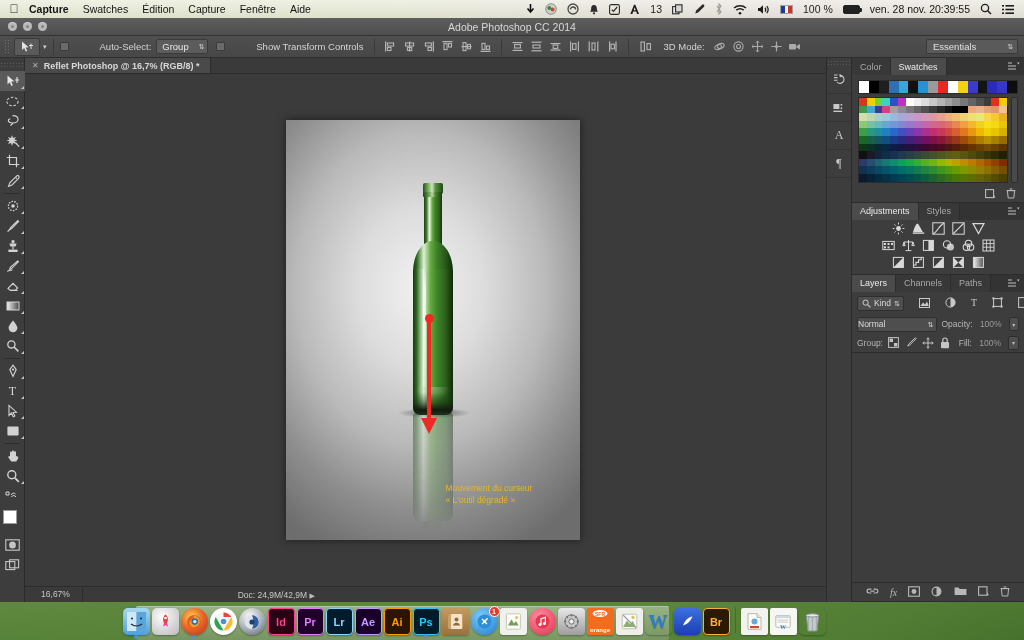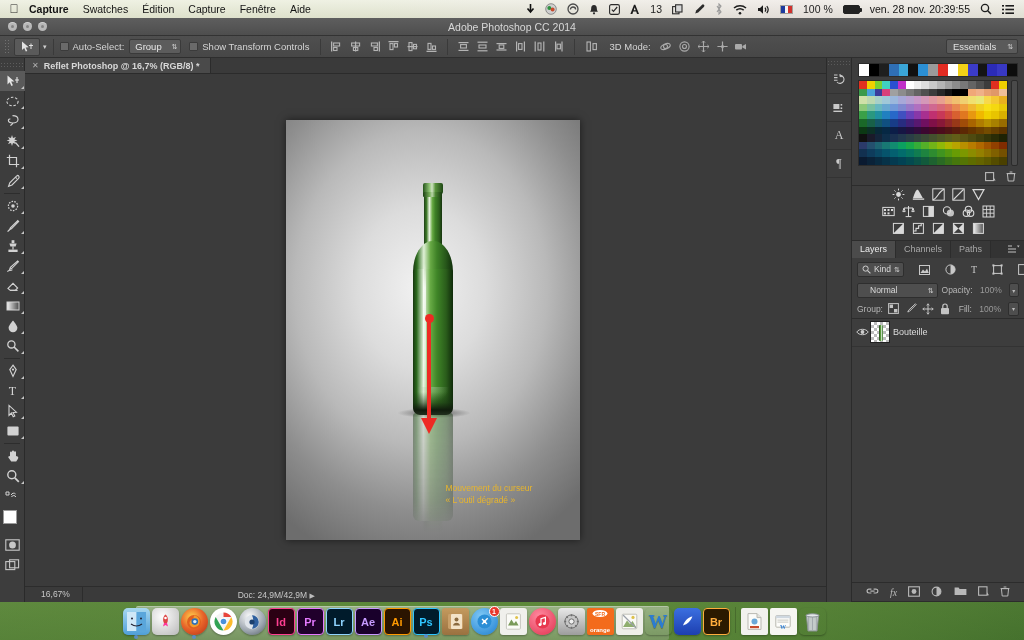--- a/index.html
+++ b/index.html
@@ -92,38 +92,38 @@
   .opt-tool {
     width: 26px; height: 18px; background: #5a5a5a; border: 1px solid #3a3a3a;
     border-radius: 2px; display: flex; align-items: center; justify-content: center;
     margin-right: 3px; color: #e0e0e0; font-size: 10px;
   }
   .opt-sep { width: 1px; height: 16px; background: #3a3a3a; margin: 0 6px; }
   .opt-chk {
     width: 9px; height: 9px; background: #6a6a6a; border: 1px solid #3b3b3b;
     border-radius: 1px; display: inline-block; margin-right: 4px;
   }
-  .opt-label { margin-right: 5px; white-space: nowrap; }
+  .opt-label { margin-right: 5px; white-space: nowrap; margin-left: 27px; }
   .opt-select {
     height: 15px; min-width: 52px; background: #5c5c5c; border: 1px solid #3a3a3a;
     border-radius: 2px; display: flex; align-items: center; justify-content: space-between;
     padding: 0 3px 0 5px; font-size: 9.5px; color: #e8e8e8; margin-right: 8px;
   }
   .stepper { font-size: 7px; line-height: 7px; color: #cfcfcf; }
   .align-icons { display: flex; align-items: center; gap: 0; }
   .ai {
     width: 19px; height: 18px; display: flex; align-items: center; justify-content: center;
     opacity: .72;
   }
   .ai svg { display: block; }
   #optbar .right {
     margin-left: auto; display: flex; align-items: center; padding-right: 6px;
   }
   .ws-select {
-    height: 15px; width: 72px; background: #5a5a5a; border: 1px solid #3a3a3a;
+    height: 15px; width: 92px; background: #5a5a5a; border: 1px solid #3a3a3a;
     border-radius: 2px; display: flex; align-items: center; justify-content: space-between;
     padding: 0 4px 0 6px; font-size: 9.5px; color: #e0e0e0;
   }
 
   
   #toolbar {
     position: absolute; left: 0; top: 40px; width: 25px; bottom: 0;
     background: #3d3d3d; border-right: 1px solid #2a2a2a;
     padding-top: 4px;
   }
@@ -334,36 +334,36 @@
 
   
   #adj-title { font-size: 9px; color: #d6d6d6; padding: 4px 0 3px 7px; font-weight:bold;}
   .adj-row { display: flex; justify-content: center; gap: 7px; padding: 2px 0; }
   .adj-ic {
     width: 13px; height: 13px; display: flex; align-items: center; justify-content: center;
     color: #d9d9d9;
   }
 
   
-  #layer-filter { display: flex; align-items: flex-end; gap: 15px; padding: 4px 5px; }
+  #layer-filter { display: flex; align-items: flex-start; gap: 15px; padding: 4px 5px; }
   #kind-select {
     height: 15px; flex: 1; background: #4e4e4e; border: 1px solid #2e2e2e;
     border-radius: 2px; display: flex; align-items: center; gap: 3px;
     padding: 0 3px 0 4px; font-size: 8.5px; color: #dadada;
   }
   #kind-select .stepper { margin-left: auto; }
   .lf-ic { width: 13px; height: 14px; display: flex; align-items: center; justify-content: center;
            color: #c9c9c9; font-size: 9px; }
   #blend-row, #lock-row {
     display: flex; align-items: center; gap: 4px; padding: 2px 5px;
     font-size: 8.5px; color: #b6b6b6;
   }
   #blend-select {
     height: 15px; width: 86px; background: #4e4e4e; border: 1px solid #2e2e2e;
-    border-radius: 2px; display: flex; align-items: center; padding: 0 3px 0 12px;
+    border-radius: 2px; display: flex; align-items: center; padding: 0 3px 0 0;
     font-size: 8.5px; color: #dadada;
   }
   #blend-select .stepper { margin-left: auto; }
   .num-field {
     height: 14px; min-width: 28px; text-align: right; padding-right: 3px;
     color: #9a9a9a; font-size: 8.5px; line-height: 14px;
   }
   .num-step {
     width: 11px; height: 14px; background: #4e4e4e; border: 1px solid #2e2e2e;
     border-radius: 2px; display:flex; align-items:center; justify-content:center;
@@ -944,20 +944,30 @@
         <span style="font-family:'Liberation Serif',serif;font-size:12px;color:#c9c9c9;">A</span>
       </div>
       <div class="ds-item">
         <span style="font-family:'Liberation Serif',serif;font-size:12px;color:#c9c9c9;">¶</span>
       </div>
     </div>
 
     <div id="panels">
 
       <div class="panel">
+        <div class="ptabs">
+          <div class="ptab">Color</div>
+          <div class="ptab active">Swatches</div>
+          <div class="pmenu">
+            <svg width="12" height="9" viewBox="0 0 12 9">
+                <path d="M0 1 L4 1 M0 4 L8 4 M0 7 L8 7" stroke="#c2c2c2" stroke-width="1.1"></path>
+                <path d="M9 0.4 L11.6 0.4 L10.3 2.4 Z" fill="#c2c2c2"></path>
+              </svg>
+          </div>
+        </div>
         <div id="swatch-top">
             <div style="background: rgb(255, 255, 255);"></div>
             <div style="background: rgb(0, 0, 0);"></div>
             <div style="background: rgb(31, 31, 31);"></div>
             <div style="background: rgb(47, 111, 181);"></div>
             <div style="background: rgb(58, 166, 216);"></div>
             <div style="background: rgb(17, 17, 17);"></div>
             <div style="background: rgb(43, 143, 212);"></div>
             <div style="background: rgb(154, 154, 154);"></div>
             <div style="background: rgb(226, 43, 34);"></div>
@@ -1193,20 +1203,30 @@
           <span>
             <svg width="10" height="11" viewBox="0 0 10 11">
                 <path d="M1.4 2.6 L8.6 2.6 L7.8 10 L2.2 10 Z" fill="none" stroke="#bbb" stroke-width="1"></path>
                 <path d="M0.6 2.6 L9.4 2.6 M3.6 1 L6.4 1" stroke="#bbb" stroke-width="1"></path>
               </svg>
           </span>
         </div>
       </div>
 
       <div class="panel">
+        <div class="ptabs">
+          <div class="ptab active">Adjustments</div>
+          <div class="ptab">Styles</div>
+          <div class="pmenu">
+            <svg width="12" height="9" viewBox="0 0 12 9">
+                <path d="M0 1 L4 1 M0 4 L8 4 M0 7 L8 7" stroke="#c2c2c2" stroke-width="1.1"></path>
+                <path d="M9 0.4 L11.6 0.4 L10.3 2.4 Z" fill="#c2c2c2"></path>
+              </svg>
+          </div>
+        </div>
         <div class="adj-row">
           <div class="adj-ic">
               <svg width="13" height="13" viewBox="0 0 13 13">
                 <circle cx="6.5" cy="6.5" r="2.4" fill="#d9d9d9"></circle>
                 <g stroke="#d9d9d9" stroke-width="1">
                   <path d="M6.5 0.6 L6.5 2.4 M6.5 10.6 L6.5 12.4 M0.6 6.5 L2.4 6.5 M10.6 6.5 L12.4 6.5 M2.4 2.4 L3.6 3.6 M9.4 9.4 L10.6 10.6 M10.6 2.4 L9.4 3.6 M3.6 9.4 L2.4 10.6"></path>
                 </g>
               </svg>
             </div>
           <div class="adj-ic">
@@ -1416,32 +1436,20 @@
               </svg>
           </span>
           <span style="margin-left:auto">Fill:</span>
           <span class="num-field">100%</span>
           <span class="num-step">▾</span>
         </div>
 
         <div id="layer-list">
 
 
-          <div class="layer-row">
-            <span class="eye">
-              <svg width="13" height="10" viewBox="0 0 13 10">
-                  <path d="M0.8 5 C3 1.4 10 1.4 12.2 5 C10 8.6 3 8.6 0.8 5 Z" fill="none" stroke="#ccc" stroke-width="1"></path>
-                  <circle cx="6.5" cy="5" r="1.9" fill="#ccc"></circle>
-                </svg>
-            </span>
-            <span class="thumb-box">
-              <span class="thumb-bottle"></span>
-            </span>
-            <span class="layer-name">Bouteille</span>
-          </div>
 
         </div>
 
         <div id="layer-foot">
           <span>
             <svg width="13" height="10" viewBox="0 0 13 10">
                 <path d="M5.4 3.2 L3 3.2 a1.9 1.9 0 0 0 0 3.8 L5.4 7" fill="none" stroke="#b8b8b8" stroke-width="1.2"></path>
                 <path d="M7.6 3.2 L10 3.2 a1.9 1.9 0 0 1 0 3.8 L7.6 7" fill="none" stroke="#b8b8b8" stroke-width="1.2"></path>
                 <path d="M4.4 5.1 L8.6 5.1" stroke="#b8b8b8" stroke-width="1.2"></path>
               </svg>

